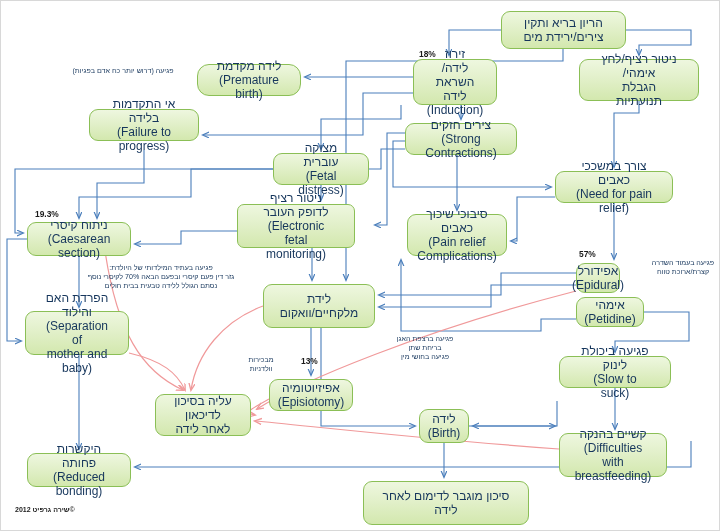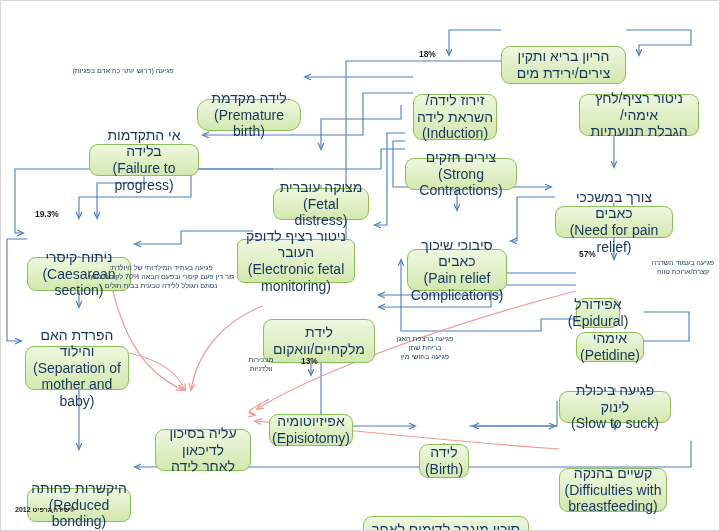--- a/index.html
+++ b/index.html
@@ -29,25 +29,24 @@
     border:1px solid #8bbf56;
     border-radius:9px;
     background:linear-gradient(to bottom,#eef7df 0%,#e2f0ca 45%,#d3e8ae 100%);
     color:#16365c;
     display:flex;
     flex-direction:column;
     align-items:center;
     justify-content:center;
     text-align:center;
     line-height:1.18;
-    font-size:14px;
-    padding:2px 1px;
+    font-size:12px;
+    padding:2px 18px;
     z-index:5;
     direction:rtl;
-    margin-top:35px;
   }
   .node .he{ direction:rtl; unicode-bidi:isolate; white-space:pre-line;}
   .node .en{ direction:ltr; unicode-bidi:isolate; white-space:pre-line;}
   .pct{
     position:absolute;
     font-size:8.4px;
     font-weight:bold;
     color:#1a1a1a;
     z-index:6;
     white-space:nowrap;

